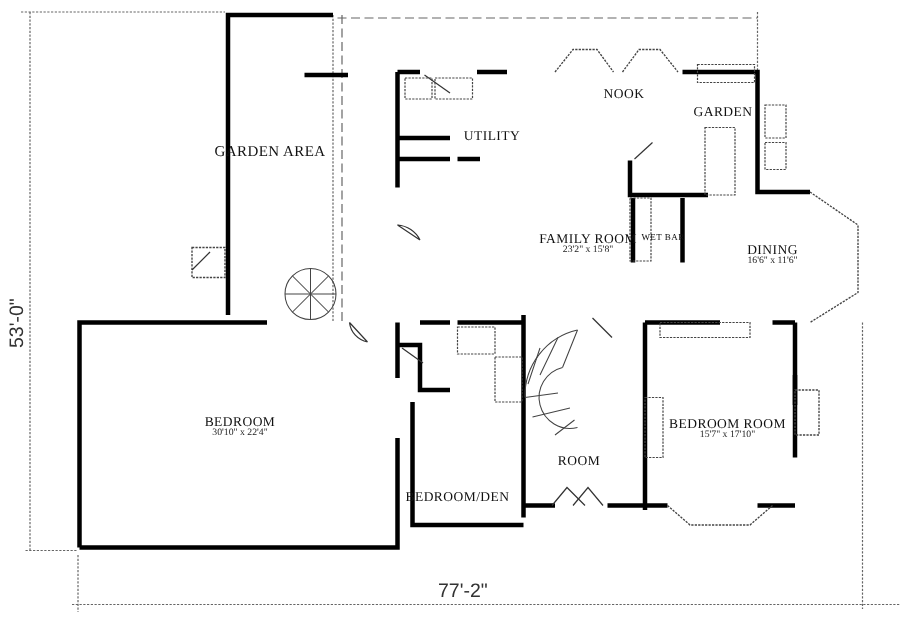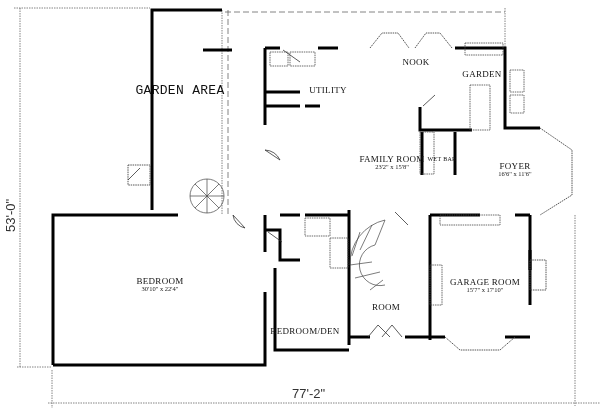--- a/index.html
+++ b/index.html
@@ -103,26 +103,26 @@
     <rect x="270" y="52" width="18" height="14"></rect>
     <rect x="290" y="52" width="25" height="14"></rect>
     <rect x="420" y="132" width="14" height="42"></rect>
     <rect x="305" y="218" width="25" height="18"></rect>
     <rect x="330" y="238" width="18" height="30"></rect>
     <rect x="440" y="215" width="60" height="10"></rect>
     <rect x="430" y="265" width="12" height="40"></rect>
   </g>
 </svg>
 
-<div class="lbl" style="left:180px;top:84px;font-size:13px;font-family:Liberation Mono, monospace;"><span>GARDEN AREA</span></div>
+<div class="lbl" style="left:180px;top:97px;font-size:10px;"><span>GARDEN AREA</span></div>
 <div class="lbl" style="left:328px;top:86px;"><span>UTILITY</span></div>
 <div class="lbl" style="left:416px;top:58px;"><span>NOOK</span></div>
 <div class="lbl" style="left:482px;top:70px;"><span>GARDEN</span></div>
 <div class="lbl" style="left:352px;top:155px;margin-left:40px;"><span>FAMILY ROOM</span><span class="dim">23'2" x 15'8"</span></div>
 <div class="lbl small" style="left:442px;top:156px;"><span>WET BAR</span></div>
-<div class="lbl" style="left:515px;top:162px;"><span>FOYER</span><span class="dim">16'6" x 11'6"</span></div>
+<div class="lbl" style="left:515px;top:162px;"><span>DINING</span><span class="dim">16'6" x 11'6"</span></div>
 <div class="lbl" style="left:160px;top:277px;"><span>BEDROOM</span><span class="dim">30'10" x 22'4"</span></div>
-<div class="lbl" style="left:485px;top:278px;"><span>GARAGE ROOM</span><span class="dim">15'7" x 17'10"</span></div>
+<div class="lbl" style="left:485px;top:278px;"><span>BEDROOM ROOM</span><span class="dim">15'7" x 17'10"</span></div>
 <div class="lbl" style="left:386px;top:303px;"><span>ROOM</span></div>
 <div class="lbl" style="left:305px;top:327px;text-align:right;"><span>BEDROOM/DEN</span></div>
 
 <div class="dimtext" style="left:292px;top:386px;">77'-2"</div>
 <div class="dimtext vert" style="left:3px;top:232px;">53'-0"</div>
 
 </body></html>

